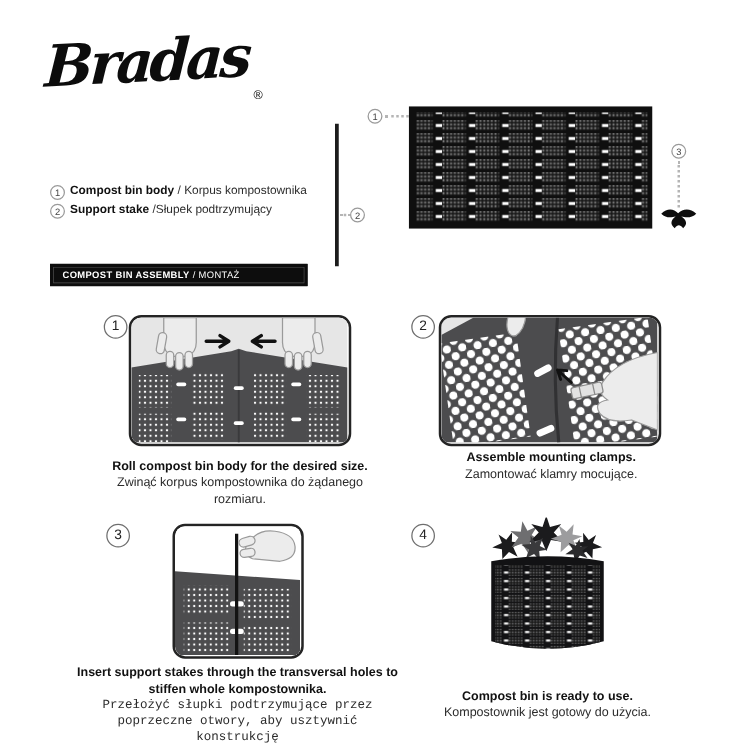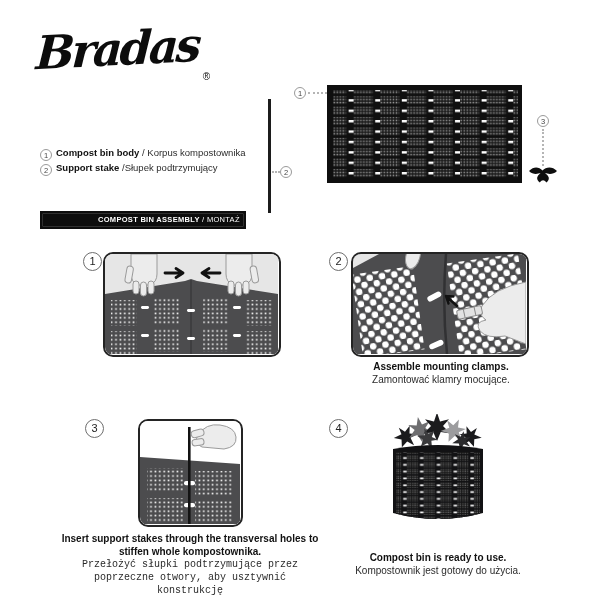--- a/index.html
+++ b/index.html
@@ -30,21 +30,21 @@
   
   .part-row{height:13px;margin-bottom:2px;font-size:9.5px;white-space:nowrap;}
   .part-row .mini-circle{margin-right:4px;vertical-align:-2px;}
   .part-en{font-weight:bold;color:#111;margin-top:18px;}
   .part-pl{color:#2c2c2c;}
 
   
   .assembly-bar{background:#0d0d0d;color:#fff;height:18px;line-height:18px;
                 font-size:7.5px;letter-spacing:.3px;padding:0 0 0 10px;width:206px;
                 box-sizing:border-box;box-shadow:inset 0 0 0 2.5px #0d0d0d,inset 0 0 0 3px #555;}
-  .bar-en{font-weight:bold;margin-left:48px;}
+  .bar-en{font-weight:bold;}
 
   
   .step-frame{border:2.5px solid #242424;border-radius:10px;overflow:hidden;
               box-sizing:border-box;background:#fff;}
   .step-frame svg{display:block;}
 
   
   .caption{text-align:center;font-size:10px;line-height:13px;}
   .cap-en{font-weight:bold;color:#111;}
   .cap-pl{color:#2b2b2b;margin:0 auto;}
@@ -145,20 +145,24 @@
       </g>
       <g fill="#ececec" stroke="#9a9a9a" stroke-width="1">
         <path d="M121,0 L147,0 L147,20 Q147,28 140,31 L128,31 Q121,28 121,20 Z"></path>
         <rect x="123" y="27" width="6" height="13" rx="3"></rect>
         <rect x="130.5" y="28" width="6" height="14" rx="3"></rect>
         <rect x="138" y="27" width="6" height="13" rx="3"></rect>
         <rect x="146" y="12" width="6.5" height="17" rx="3.2" transform="rotate(-10 149 20)"></rect>
       </g>
     </svg>
   </div>
+  <div class="abs caption" style="left:82px;top:367px;width:220px;">
+    <div class="cap-en">Roll compost bin body for the desired size.</div>
+    <div class="cap-pl" style="width:200px;">Zwinąć korpus kompostownika do żądanego rozmiaru.</div>
+  </div>
 
   <div class="abs step-circle" style="left:329px;top:252px;">
     <span>2</span>
   </div>
   <div class="abs step-frame" style="left:351px;top:252px;width:178px;height:105px;">
     <svg width="173" height="100" viewBox="0 0 173 100">
       <defs>
         <pattern id="bdots" width="12.4" height="12.4" patternUnits="userSpaceOnUse">
           <circle cx="3.1" cy="3.1" r="3.3" fill="#ffffff"></circle>
           <circle cx="9.3" cy="9.3" r="3.3" fill="#ffffff"></circle>

